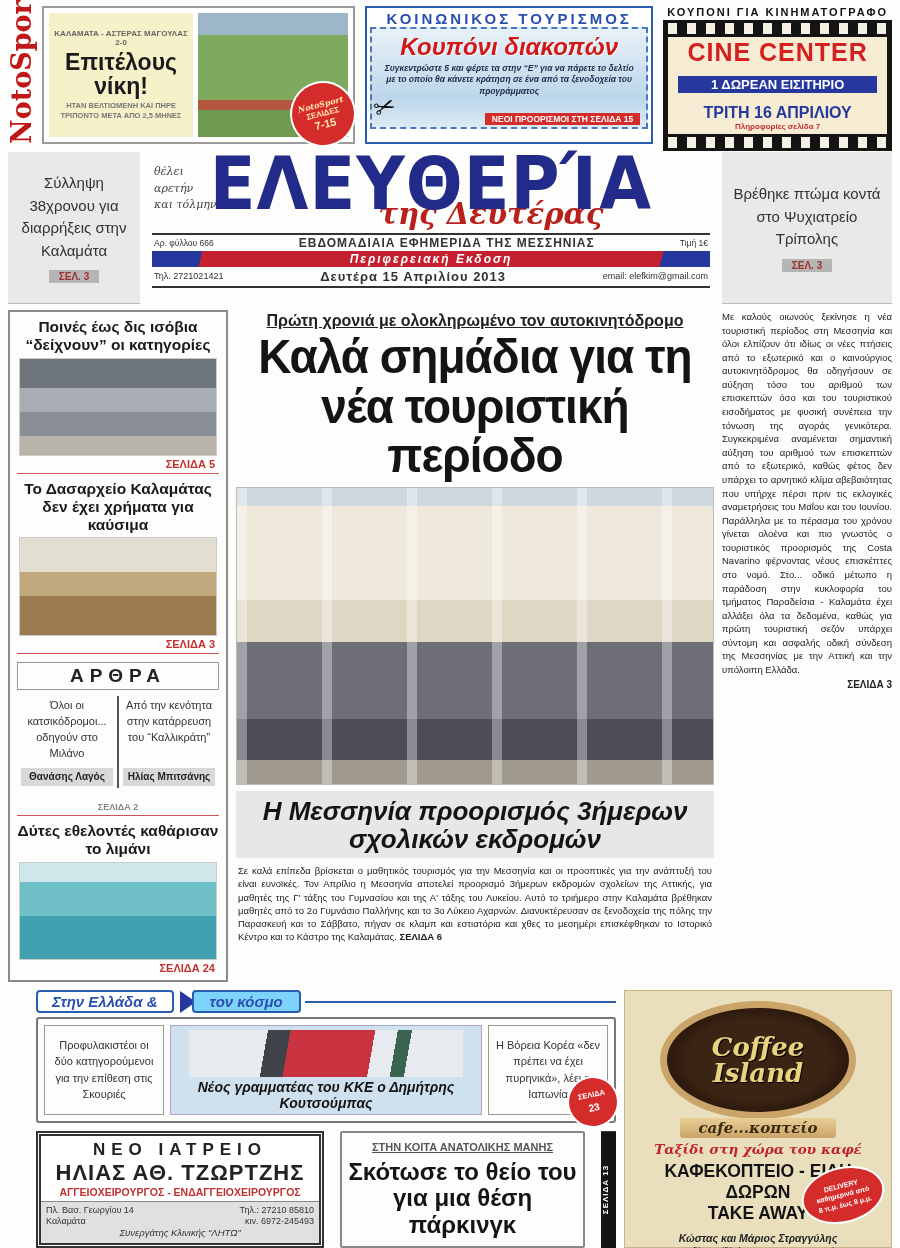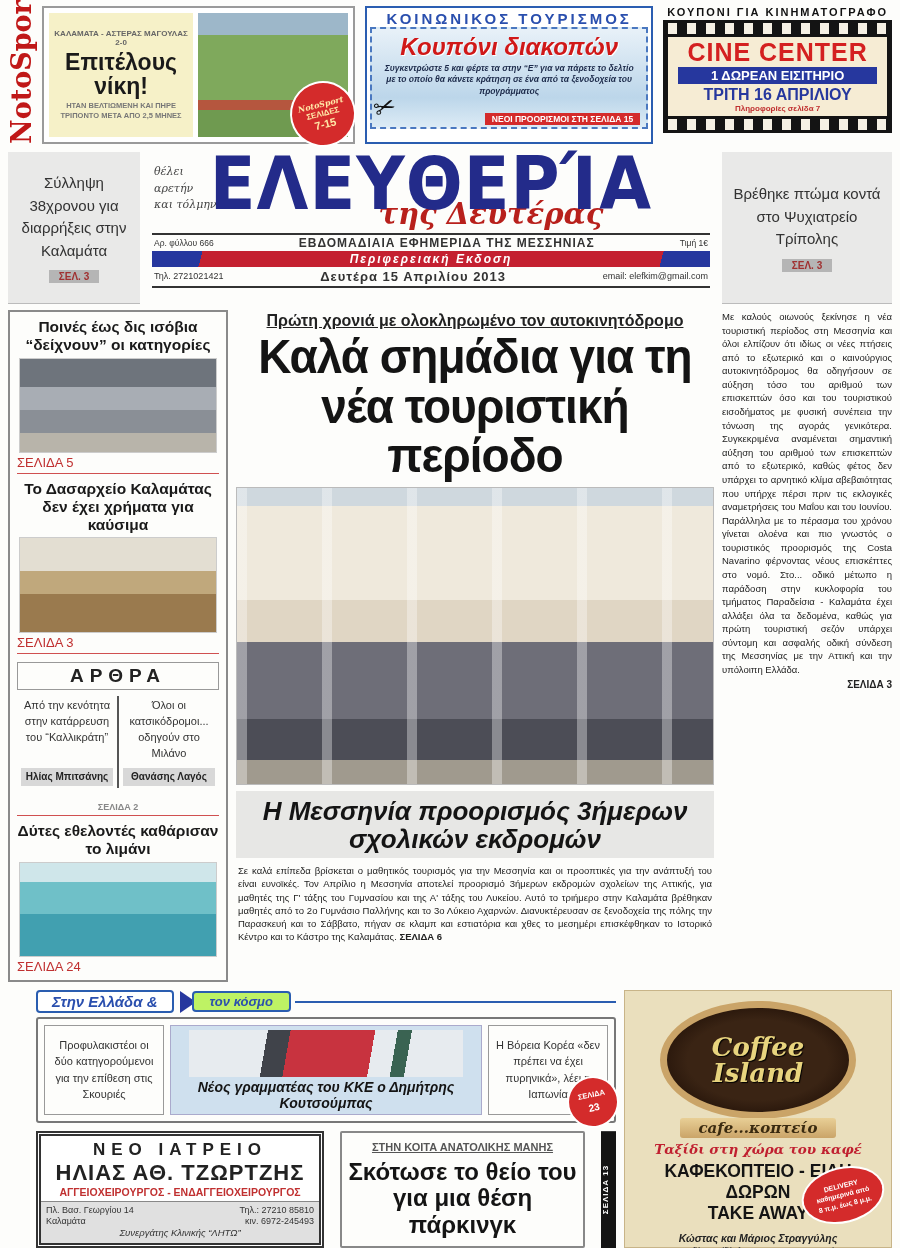--- a/index.html
+++ b/index.html
@@ -36,21 +36,21 @@
   .scissors{position:absolute;left:2px;bottom:4px;font-size:26px;color:#111;transform:rotate(-20deg);}
   .coupon-footer{position:absolute;right:6px;bottom:2px;background:#d42b2b;color:#fff;
       font-size:8.5px;font-weight:bold;padding:1px 7px;}
 
   .cine{width:232px;}
   .cine-header{font-size:11px;font-weight:bold;letter-spacing:2px;color:#111;text-align:center;margin-bottom:2px;}
   .film{background:#141414;padding:3px 5px;}
   .film-holes{height:11px;background:repeating-linear-gradient(90deg,#f5f0e4 0 9px,#141414 9px 19px);}
   .film-inner{background:#f6ecd4;text-align:center;padding:3px 2px;margin:3px 0;}
   .cine-brand{color:#d42020;font-weight:bold;font-size:25px;letter-spacing:1px;line-height:1;}
-  .cine-offer{background:#26379e;color:#fff;font-weight:bold;font-size:13px;margin:2px 8px;padding:1px 11px;}
+  .cine-offer{background:#26379e;color:#fff;font-weight:bold;font-size:13px;margin:11px 8px;padding:1px 11px;}
   .cine-date{color:#26379e;font-weight:bold;font-size:16px;}
   .cine-info{color:#c03030;font-size:8px;font-weight:bold;}
 
   
   .mastrow{display:flex;margin-top:8px;height:152px;}
   .ear{width:132px;display:flex;flex-direction:column;border-bottom:1px solid #bbb;}
   .ear-box{background:#e9e9e8;flex:1;display:flex;flex-direction:column;align-items:center;justify-content:center;
       text-align:center;padding:8px 6px;}
   .ear-text{font-size:15px;color:#333;line-height:1.5;}
   .ear-page{margin-top:8px;background:#b5b5b5;color:#a03030;font-weight:bold;font-size:10px;padding:1px 10px;}
@@ -72,21 +72,21 @@
   .mast-date{font-size:13px;font-weight:bold;letter-spacing:1px;}
 
   
   .mainrow{display:flex;gap:2px;margin-top:6px;height:672px;}
   .leftcol{width:220px;border:2px solid #8a8a8a;padding:6px 7px;display:flex;flex-direction:column;}
   .lstory-title{font-weight:bold;font-size:15.5px;text-align:center;line-height:1.15;color:#1a1a1a;}
   .lphoto{height:104px;margin:4px 2px 2px;border:1px solid #ccc;}
   .ph-police{background:linear-gradient(180deg,#6e747c 0 30%,#a8adb4 30% 55%,#8a8f96 55% 80%,#b8b4aa 80% 100%);}
   .ph-meeting{background:linear-gradient(180deg,#e3ded2 0 35%,#c0a87c 35% 60%,#9a7a4e 60% 100%);}
   .ph-harbor{background:linear-gradient(180deg,#cfe6ea 0 20%,#6fc0c8 20% 55%,#41a0b0 55% 100%);}
-  .lpage{color:#c03030;font-size:13px;font-weight:normal;padding-right:4px;}
+  .lpage{color:#c03030;font-size:11px;text-align:right;font-weight:bold;padding-right:4px;}
   .redhr{border:none;border-top:1px solid #d05050;margin:3px 0 6px;}
   .arthra-title{border:1px solid #999;text-align:center;font-weight:bold;font-size:19px;
       letter-spacing:6px;padding:2px 0;margin:2px 0 6px;}
   .arthra-cols{display:flex;}
   .arthra-col{flex:1;text-align:center;font-size:11px;color:#333;line-height:1.45;padding:2px 4px;
       display:flex;flex-direction:column;justify-content:space-between;}
   .arthra-col + .arthra-col{border-left:2px solid #555;}
   .arthra-author{background:#d8d8d8;font-weight:bold;font-size:10px;color:#222;margin-top:6px;padding:2px 0;}
   .arthra-page{text-align:center;color:#888;font-size:9px;font-weight:bold;margin-top:14px;}
 
@@ -108,21 +108,21 @@
 
   
   .bottomrow{display:flex;gap:8px;margin-top:8px;height:258px;}
   .bottomleft{width:608px;display:flex;flex-direction:column;padding-left:28px;}
   .world-header{display:flex;align-items:center;gap:0;margin-bottom:4px;}
   .wh1{border:2px solid #2a5db0;border-radius:4px;color:#2a4fae;font-weight:bold;font-style:italic;
       font-size:15px;padding:1px 14px;background:#fff;}
   .wh-wedge{width:0;height:0;border-top:11px solid transparent;border-bottom:11px solid transparent;
       border-left:16px solid #26379e;margin-left:6px;}
   .wh2{border:2px solid #2a5db0;border-radius:4px;color:#2a4fae;font-weight:bold;font-style:italic;
-      font-size:13px;padding:1px 16px;background:#bef264;margin-left:-4px;}
+      font-size:15px;padding:1px 16px;background:#7dd3fc;margin-left:-4px;}
   .wh-line{flex:1;border-top:2px solid #2a5db0;margin-left:4px;}
   .worldbox{border:2px solid #777;border-radius:3px;padding:6px;display:flex;gap:6px;height:128px;}
   .wcell-text{width:120px;border:1px solid #999;text-align:center;font-size:11px;color:#333;
       display:flex;align-items:center;justify-content:center;padding:4px;line-height:1.5;position:relative;}
   .wcell-mid{flex:1;background:#cfe0ee;border:1px solid #aac;display:flex;flex-direction:column;}
   .ph-kke{flex:1;margin:4px 18px 0;background:
       linear-gradient(100deg,#e7ebef 0 28%,#40434a 28% 36%,#c8333f 36% 66%,#e7ebef 66% 74%,#3a6352 74% 79%,#e7ebef 79% 100%);}
   .wcap{font-weight:bold;font-style:italic;font-size:14px;text-align:center;padding:2px 0 3px;color:#141414;}
   .wburst{position:absolute;right:-10px;bottom:-12px;width:48px;height:48px;border-radius:50%;
       background:#d42b2b;color:#fff;display:flex;flex-direction:column;align-items:center;justify-content:center;
@@ -264,26 +264,26 @@
 
       <div class="lstory-title">Το Δασαρχείο Καλαμάτας δεν έχει χρήματα για καύσιμα</div>
       <div class="lphoto ph-meeting"></div>
       <div class="lpage">ΣΕΛΙΔΑ 3</div>
       <hr class="redhr">
 
       <div class="arthra">
         <div class="arthra-title">ΑΡΘΡΑ</div>
         <div class="arthra-cols">
           <div class="arthra-col">
+            <span>Όλοι οι κατσικόδρομοι... οδηγούν στο Μιλάνο</span>
+            <div class="arthra-author">Θανάσης Λαγός</div>
+          </div>
+          <div class="arthra-col">
             <span>Από την κενότητα στην κατάρρευση του “Καλλικράτη”</span>
             <div class="arthra-author">Ηλίας Μπιτσάνης</div>
-          </div>
-          <div class="arthra-col">
-            <span>Όλοι οι κατσικόδρομοι... οδηγούν στο Μιλάνο</span>
-            <div class="arthra-author">Θανάσης Λαγός</div>
           </div>
         </div>
         <div class="arthra-page">ΣΕΛΙΔΑ 2</div>
       </div>
       <hr class="redhr">
 
       <div class="lstory-title">Δύτες εθελοντές καθάρισαν το λιμάνι</div>
       <div class="lphoto ph-harbor"></div>
       <div class="lpage">ΣΕΛΙΔΑ 24</div>
     </div>

